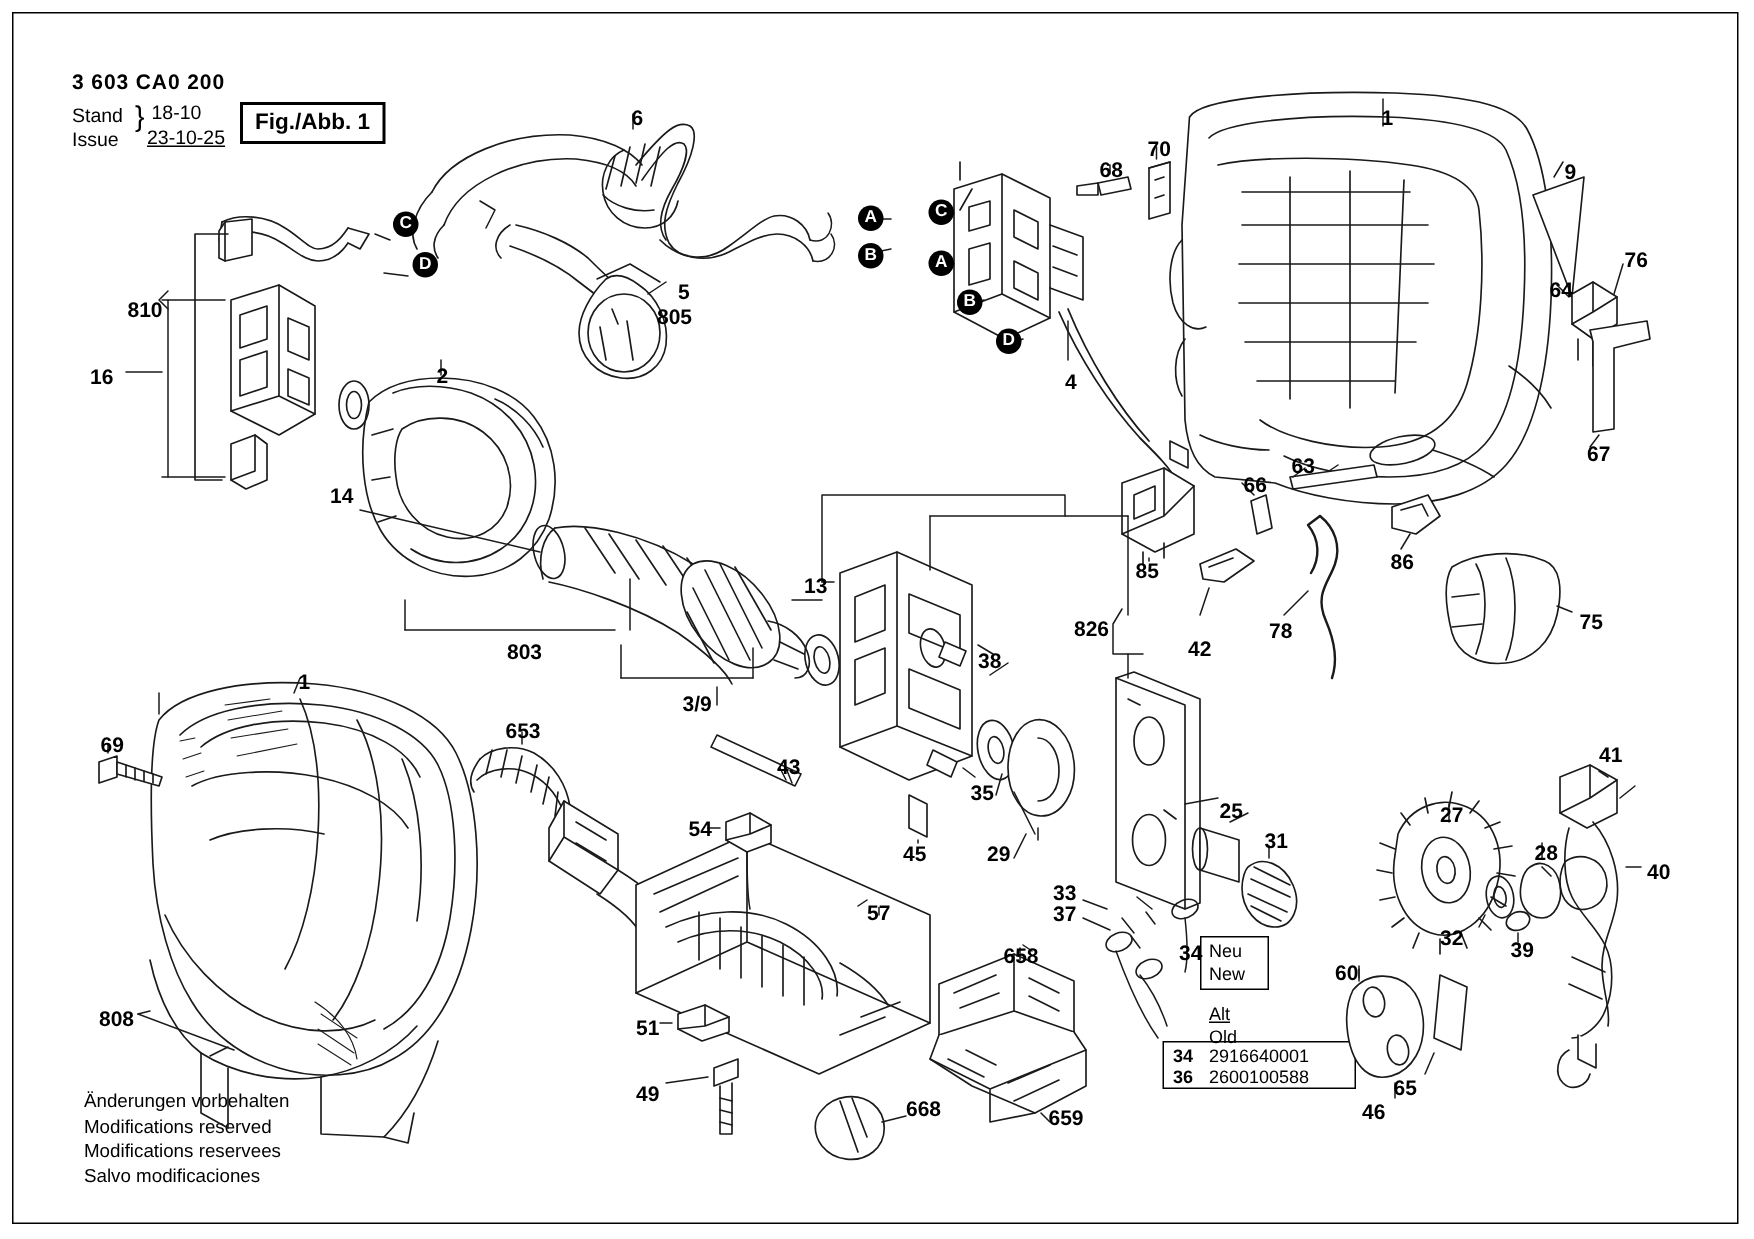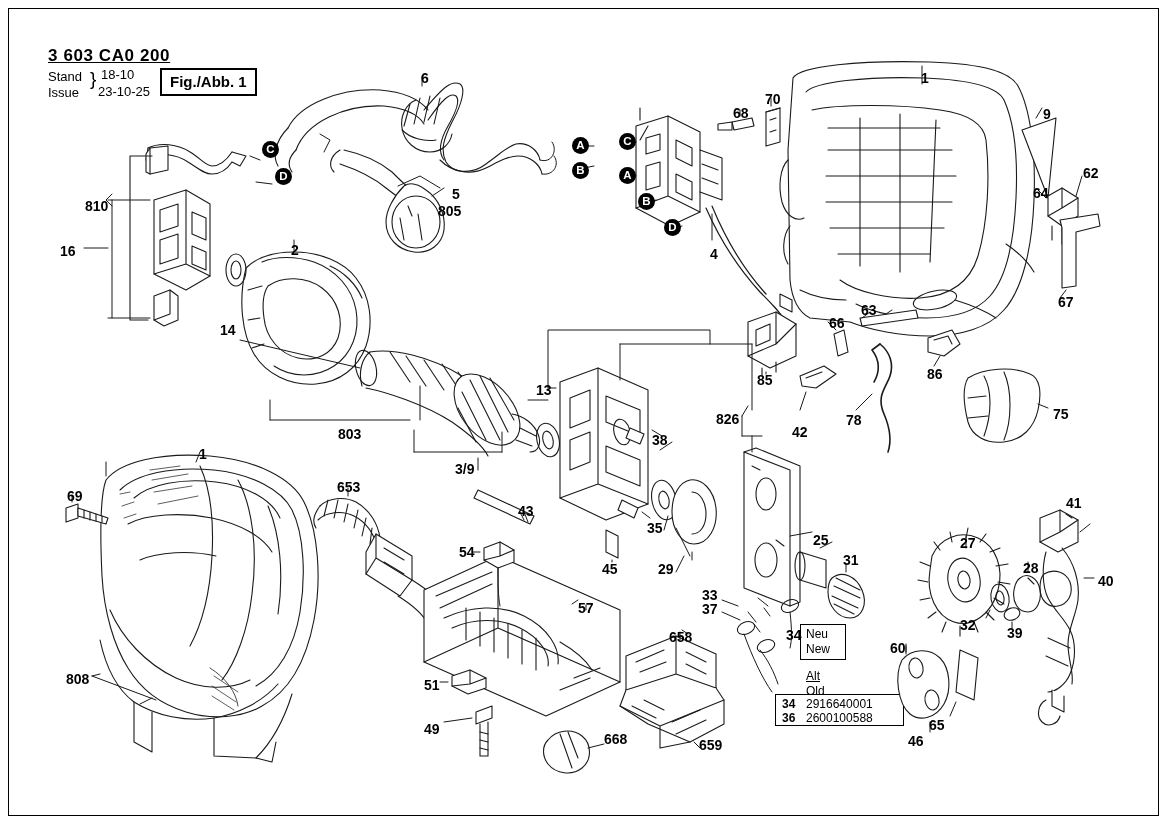--- a/index.html
+++ b/index.html
@@ -34,24 +34,23 @@
     line-height: 1.15;
   }
   .num {
     font-weight: bold;
     font-size: 14px;
   }
   .small {
     font-size: 12px;
   }
   .hdr-code {
-    font-size: 17px;
+    font-size: 14px;
     font-weight: bold;
     letter-spacing: 0.6px;
-    text-decoration: underline;
   }
   .stand {
     font-size: 13px;
   }
   .figbox {
     position: absolute;
     border: 2px solid #000;
     padding: 3px 8px 4px 8px;
     font-weight: bold;
     font-size: 15px;
@@ -92,23 +91,29 @@
 <body>
 
 <div id="sheet">
   <div id="border"></div>
 
   <div class="t hdr-code" style="left:48px; top:46px;">3 603 CA0 200</div>
   <div class="t stand" style="left:48px; top:70px;">Stand</div>
   <div class="t stand" style="left:48px; top:86px;">Issue</div>
   <div class="t stand" style="left:90px; top:68px; font-size:19px;">}</div>
   <div class="t stand" style="left:101px; top:68px;">18-10</div>
-  <div class="t stand" style="left:98px; top:85px;">23-10-25</div>
+  <div class="t stand" style="left:98px; top:85px;text-decoration:underline;">23-10-25</div>
   <div class="figbox" style="left:160px; top:68px;">Fig./Abb. 1</div>
 
+  <div class="footer" style="left:56px; top:726px;">
+    <div>Änderungen vorbehalten</div>
+    <div>Modifications reserved</div>
+    <div>Modifications reservees</div>
+    <div>Salvo modificaciones</div>
+  </div>
 
   <div class="oldnewbox" style="left:800px; top:624px; width:46px; height:36px;"></div>
   <div class="t small" style="left:806px; top:628px;">Neu</div>
   <div class="t small" style="left:806px; top:643px;">New</div>
   <div class="t small" style="left:806px; top:670px;text-decoration:underline;">Alt</div>
   <div class="t small" style="left:806px; top:685px;">Old</div>
   <div class="oldnewbox" style="left:775px; top:694px; width:129px; height:32px;"></div>
   <div class="t small" style="left:782px; top:698px; font-weight:bold;">34</div>
   <div class="t small" style="left:806px; top:698px;">2916640001</div>
   <div class="t small" style="left:782px; top:712px; font-weight:bold;">36</div>
@@ -502,21 +507,21 @@
 
   <div class="letterbadge" style="left:262px; top:141px;">C</div>
   <div class="letterbadge" style="left:275px; top:168px;">D</div>
   <div class="letterbadge" style="left:572px; top:137px;">A</div>
   <div class="letterbadge" style="left:572px; top:162px;">B</div>
   <div class="letterbadge" style="left:619px; top:133px;">C</div>
   <div class="letterbadge" style="left:619px; top:167px;">A</div>
   <div class="letterbadge" style="left:638px; top:193px;">B</div>
   <div class="letterbadge" style="left:664px; top:219px;">D</div>
 
-  <div class="t num" style="left:1083px; top:165px;">62</div>
+  <div class="t num" style="left:1083px; top:165px;">76</div>
   <div class="t num" style="left:1033px; top:185px;">64</div>
   <div class="t num" style="left:452px; top:186px;">5</div>
   <div class="t num" style="left:438px; top:203px;">805</div>
   <div class="t num" style="left:85px; top:198px;">810</div>
   <div class="t num" style="left:60px; top:243px;">16</div>
   <div class="t num" style="left:710px; top:246px;">4</div>
   <div class="t num" style="left:1058px; top:294px;">67</div>
   <div class="t num" style="left:291px; top:242px;">2</div>
   <div class="t num" style="left:220px; top:322px;">14</div>
   <div class="t num" style="left:861px; top:302px;">63</div>

